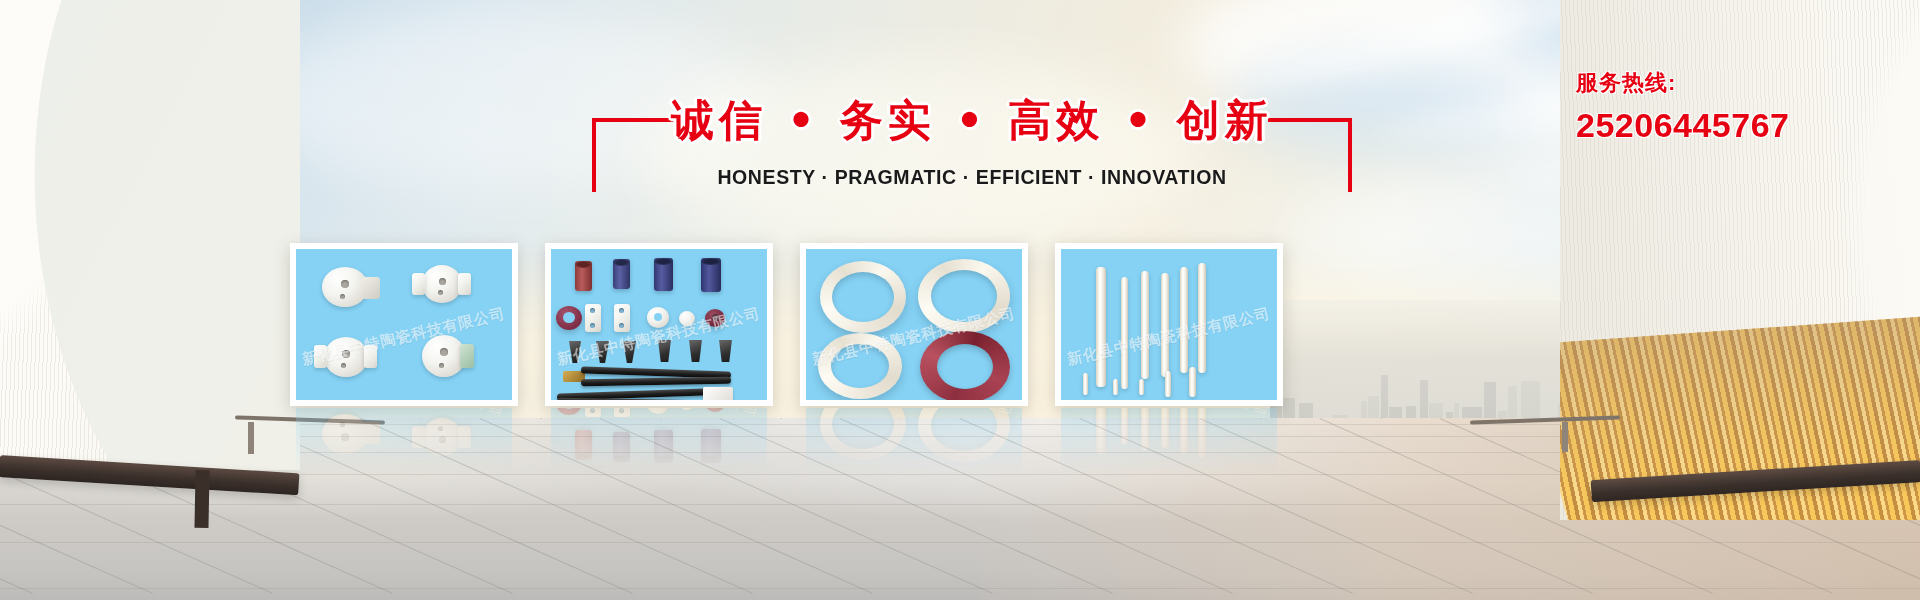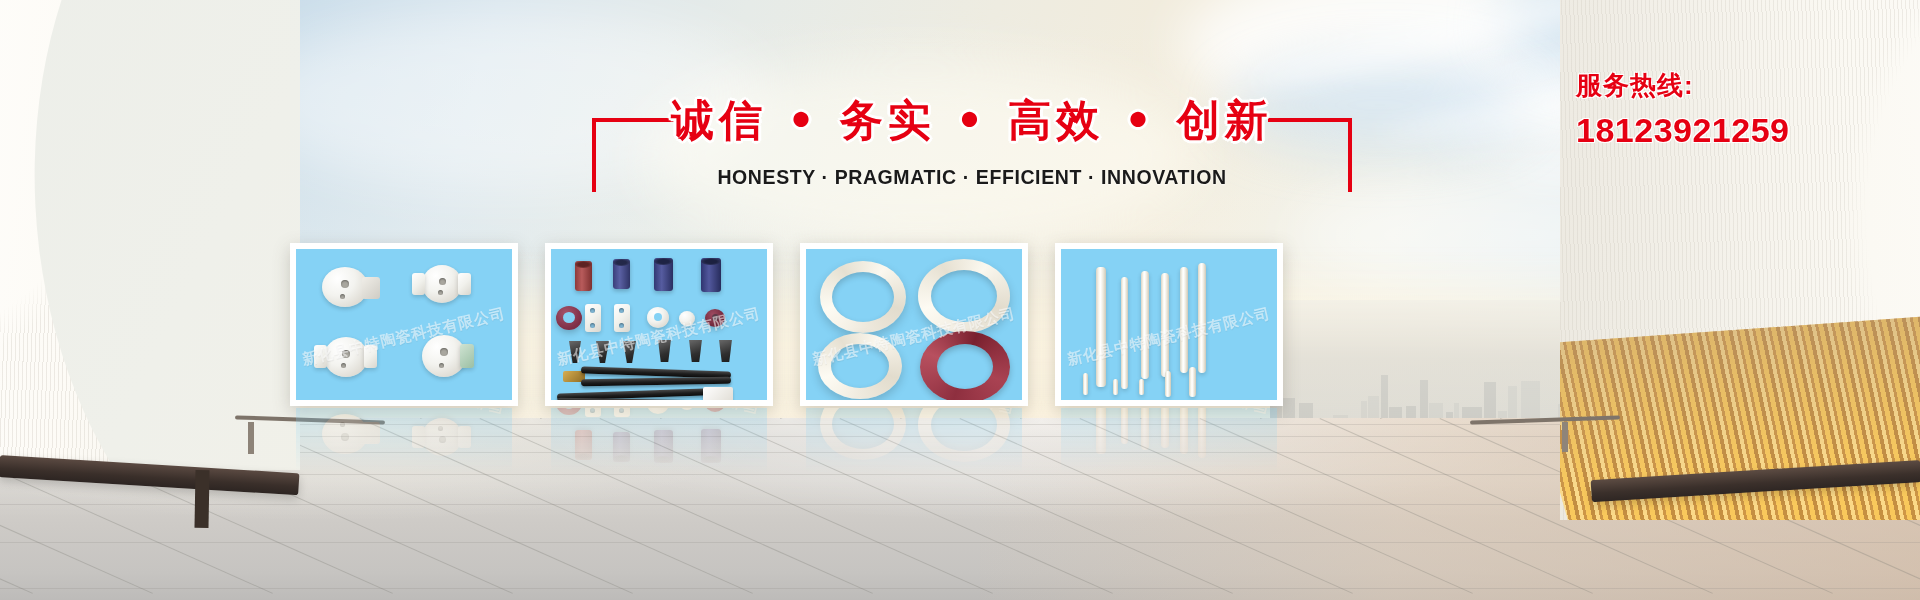--- a/index.html
+++ b/index.html
@@ -201,21 +201,21 @@
 
   
   .rtext{position:absolute;left:1576px;top:46px;width:330px;}
   .rtext .l1{
     font-size:21.5px;font-weight:700;color:#e60012;letter-spacing:1.2px;
     text-shadow:1px 1px 0 #fff,-1px -1px 0 #fff,1px -1px 0 #fff,-1px 1px 0 #fff;
     white-space:nowrap;
   }
   .rtext .l2{
     margin-top:22px;
-    font-size:26px;font-weight:700;color:#e60012;letter-spacing:1px;
+    font-size:22px;font-weight:700;color:#e60012;letter-spacing:1px;
     text-shadow:1px 1px 0 #fff,-1px -1px 0 #fff,1px -1px 0 #fff,-1px 1px 0 #fff;
     white-space:nowrap;
   }
   .rtext .l3{
     margin-top:8px;
     font-size:34px;font-weight:700;color:#e60012;letter-spacing:.5px;
     text-shadow:1px 1px 0 #fff,-1px -1px 0 #fff,1px -1px 0 #fff,-1px 1px 0 #fff;
     white-space:nowrap;
   }
 
@@ -428,21 +428,21 @@
     <div class="bk-l-h"></div>
     <div class="bk-l-v"></div>
     <div class="bk-r-h"></div>
     <div class="bk-r-v"></div>
     <div class="slogan-cn">诚信 • 务实 • 高效 • 创新</div>
     <div class="slogan-en">HONESTY · PRAGMATIC · EFFICIENT · INNOVATION</div>
   </div>
 
   <div class="rtext">
     <div class="l2">服务热线:</div>
-    <div class="l3">18123921259</div>
+    <div class="l3">25206445767</div>
   </div>
 
   <div class="panels">
 
     <div class="panel p1">
       <div class="pic" id="pic1">
         <div class="sh ins" style="left:26px;top:18px;width:46px;height:40px;"></div>
         <div class="sh" style="left:66px;top:28px;width:18px;height:22px;background:linear-gradient(135deg,#f0eee8,#cfccc4);border-radius:3px;"></div>
         <div class="hole" style="left:45px;top:31px;width:8px;height:8px;"></div>
         <div class="hole" style="left:44px;top:45px;width:5px;height:5px;"></div>

